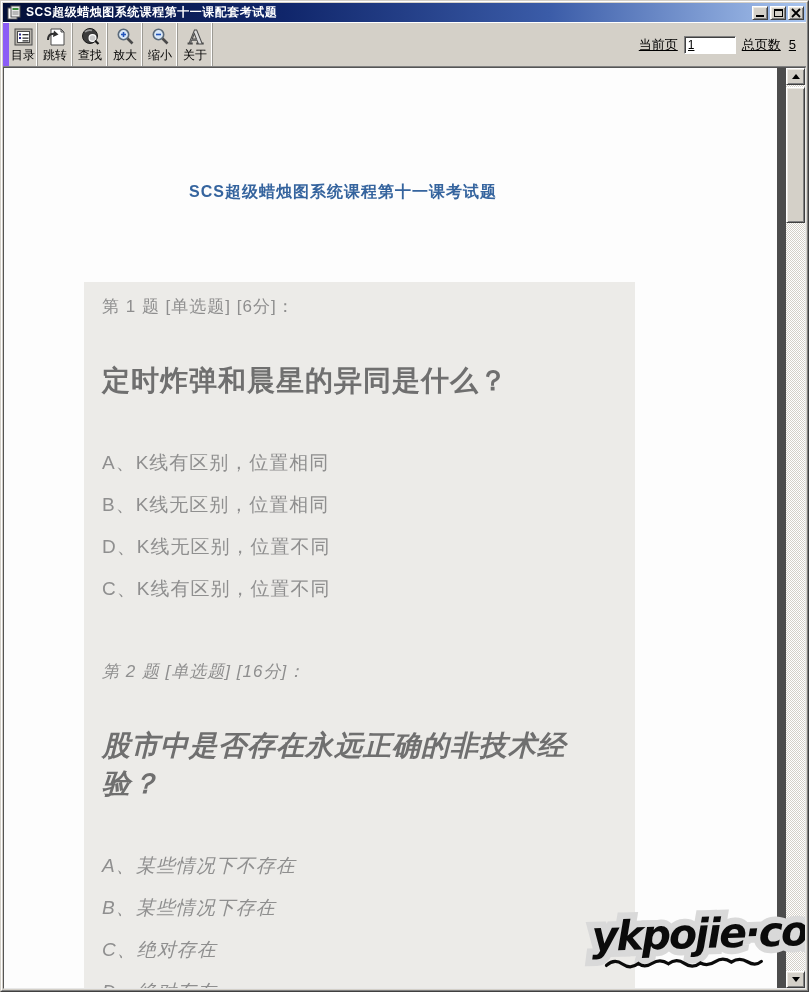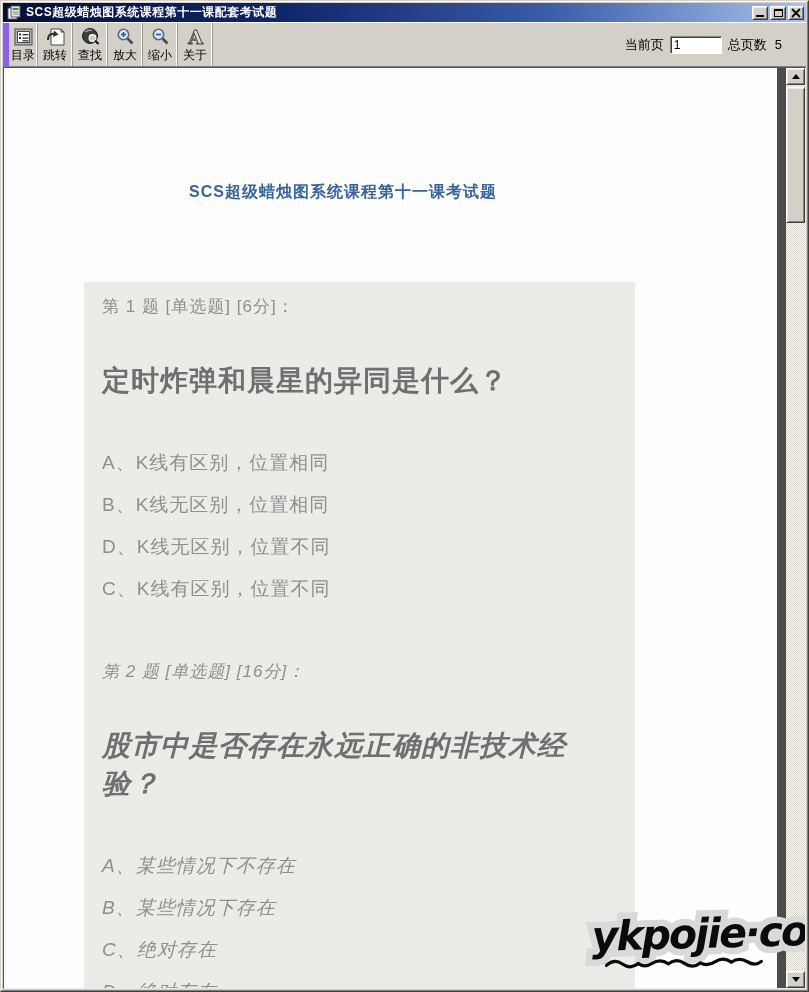--- a/index.html
+++ b/index.html
@@ -65,21 +65,21 @@
     background: transparent; border-top: 0; border-bottom: 0; border-left: 0;
     display: flex; flex-direction: column; align-items: center; justify-content: center;
     gap: 1px; padding: 1px 0 2px; cursor: default;
   }
   .tb-btn:first-child { border-left: 6px solid #8b5cf6; }
   .tb-icon { width: 21px; height: 21px; display: block; }
   .tb-label { font-size: 12px; color: #000; line-height: 13px; white-space: nowrap; }
   .tb-spacer { flex: 1; }
   .page-controls {
     display: flex; align-items: center; gap: 6px;
-    padding-right: 24px; font-size: 13px; color: #000;
+    padding-right: 10px; font-size: 13px; color: #000; text-decoration: underline;
   }
   .page-input {
     width: 52px; height: 18px;
     border: 1px solid; border-color: #808080 #ffffff #ffffff #808080;
     box-shadow: inset 1px 1px 0 #404040;
     background: #ffffff; font-size: 12px; padding: 0 3px;
     font-family: "Liberation Sans", sans-serif;
   }
   .total-val { margin-left: 2px; }
 

